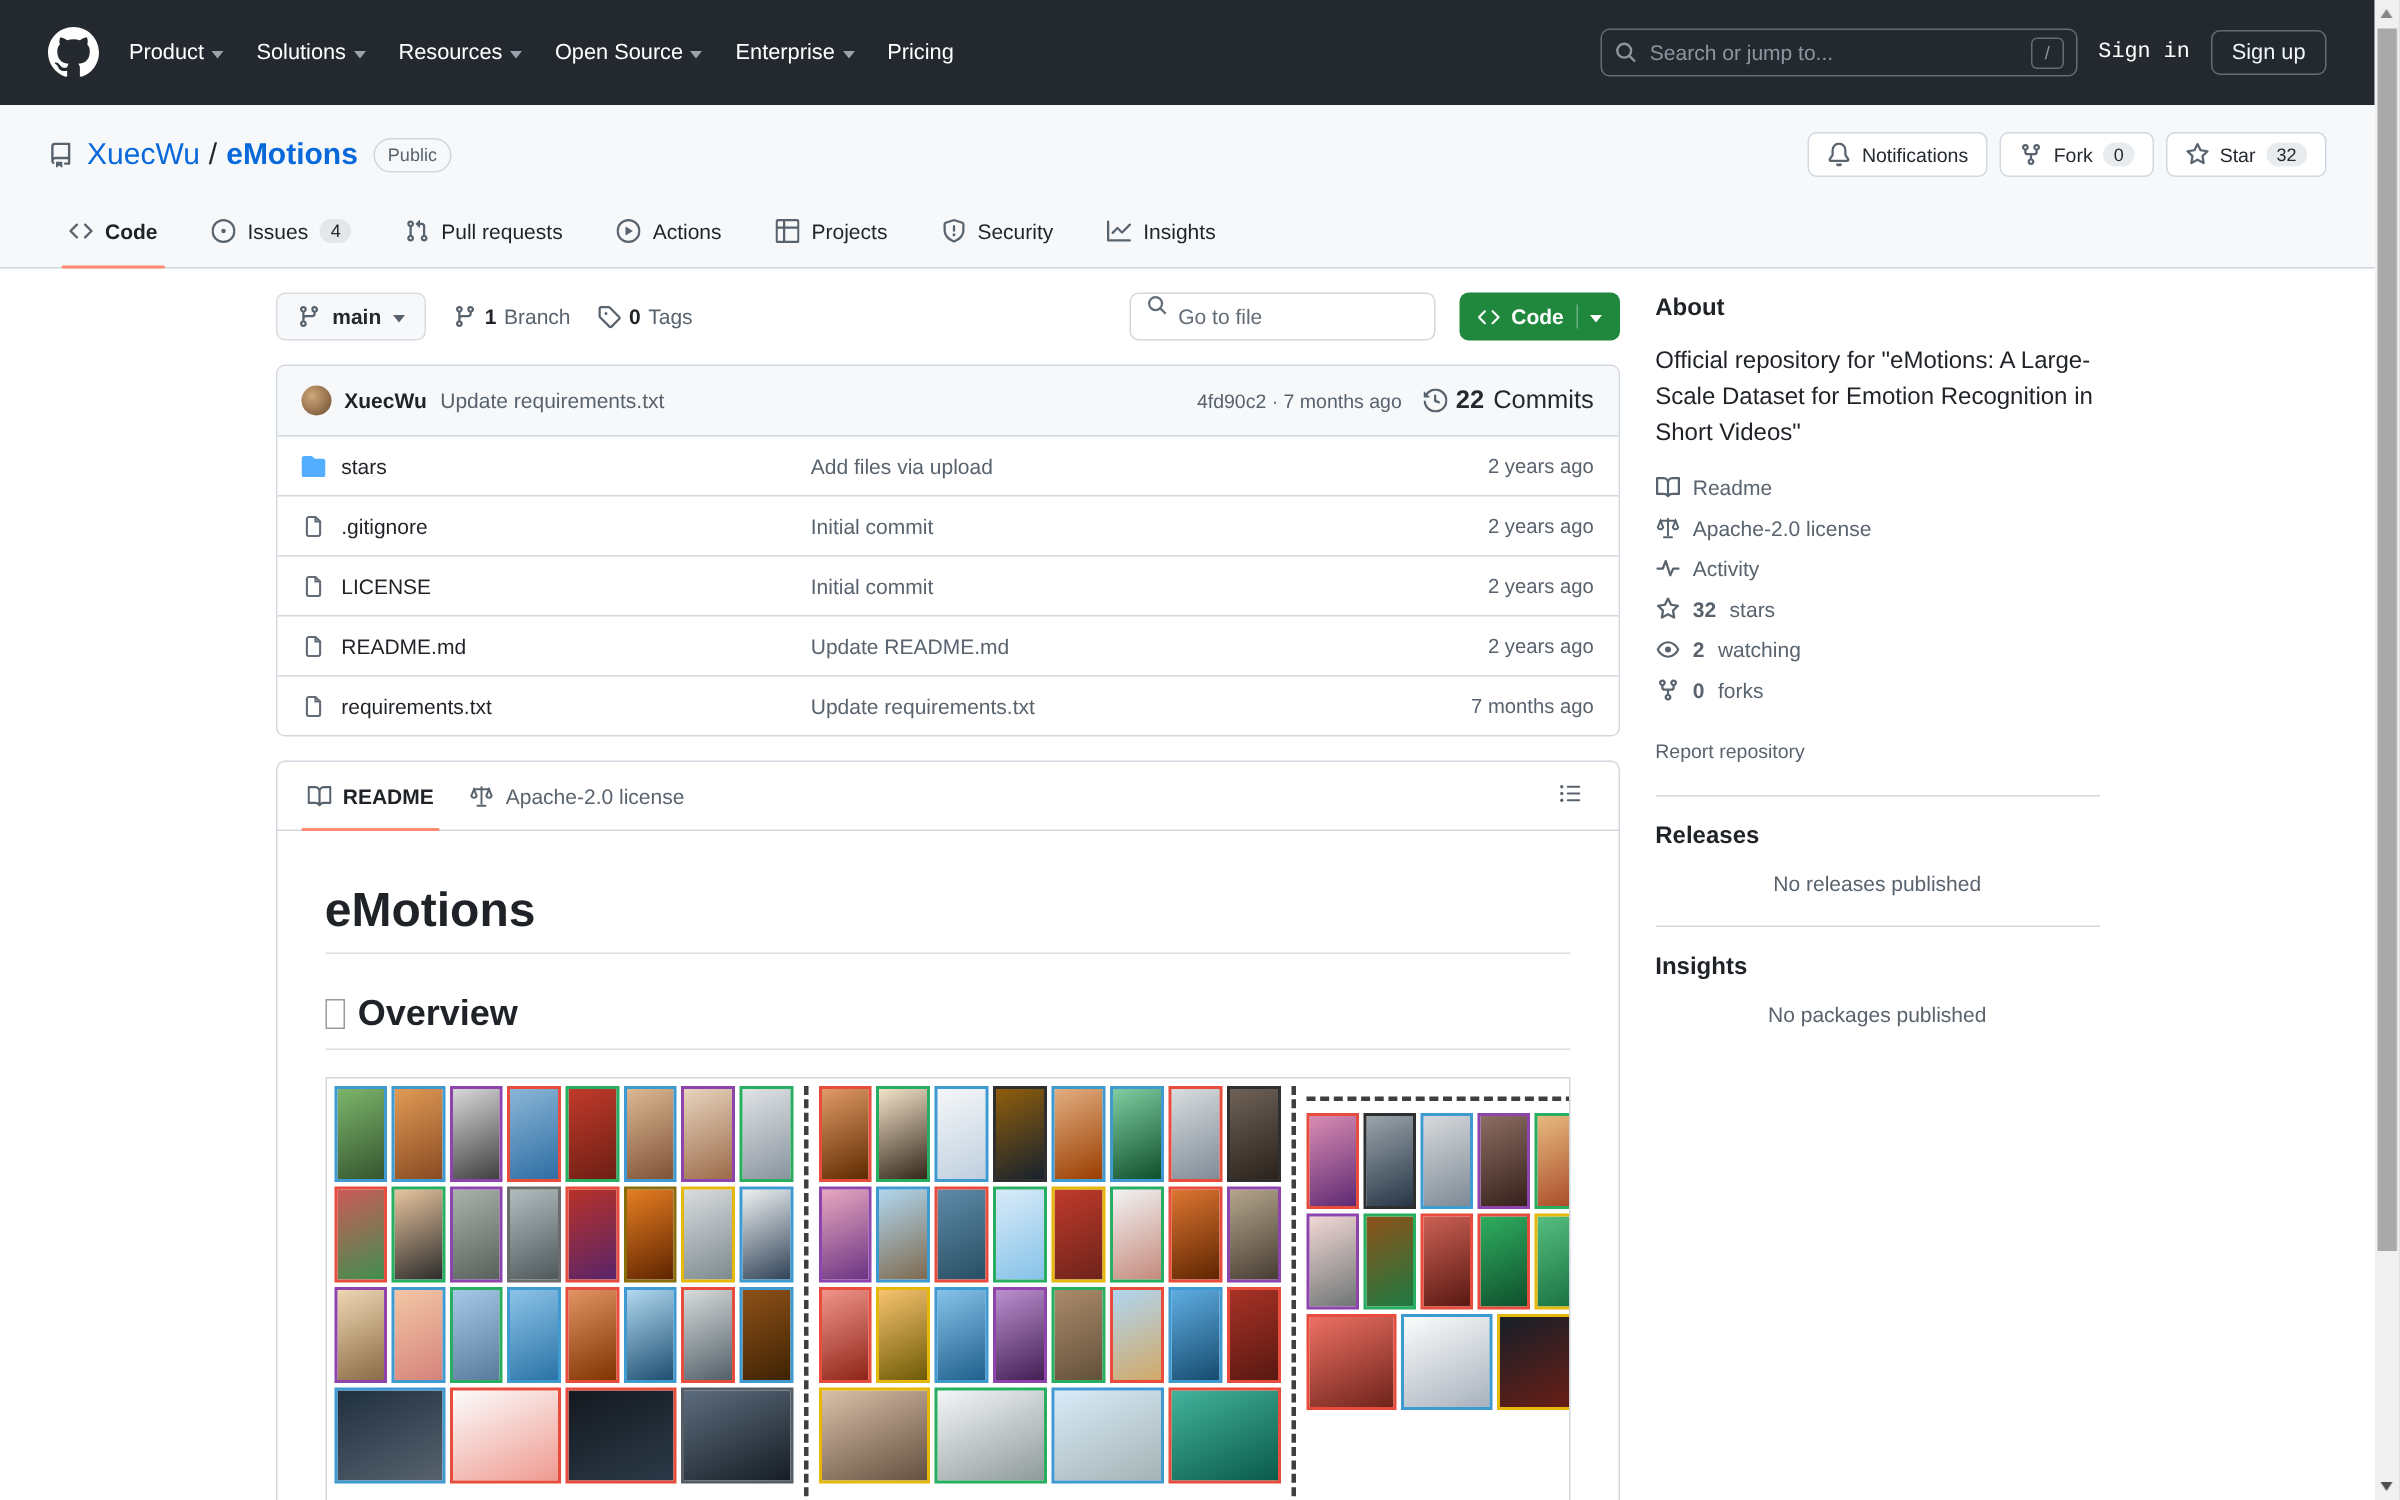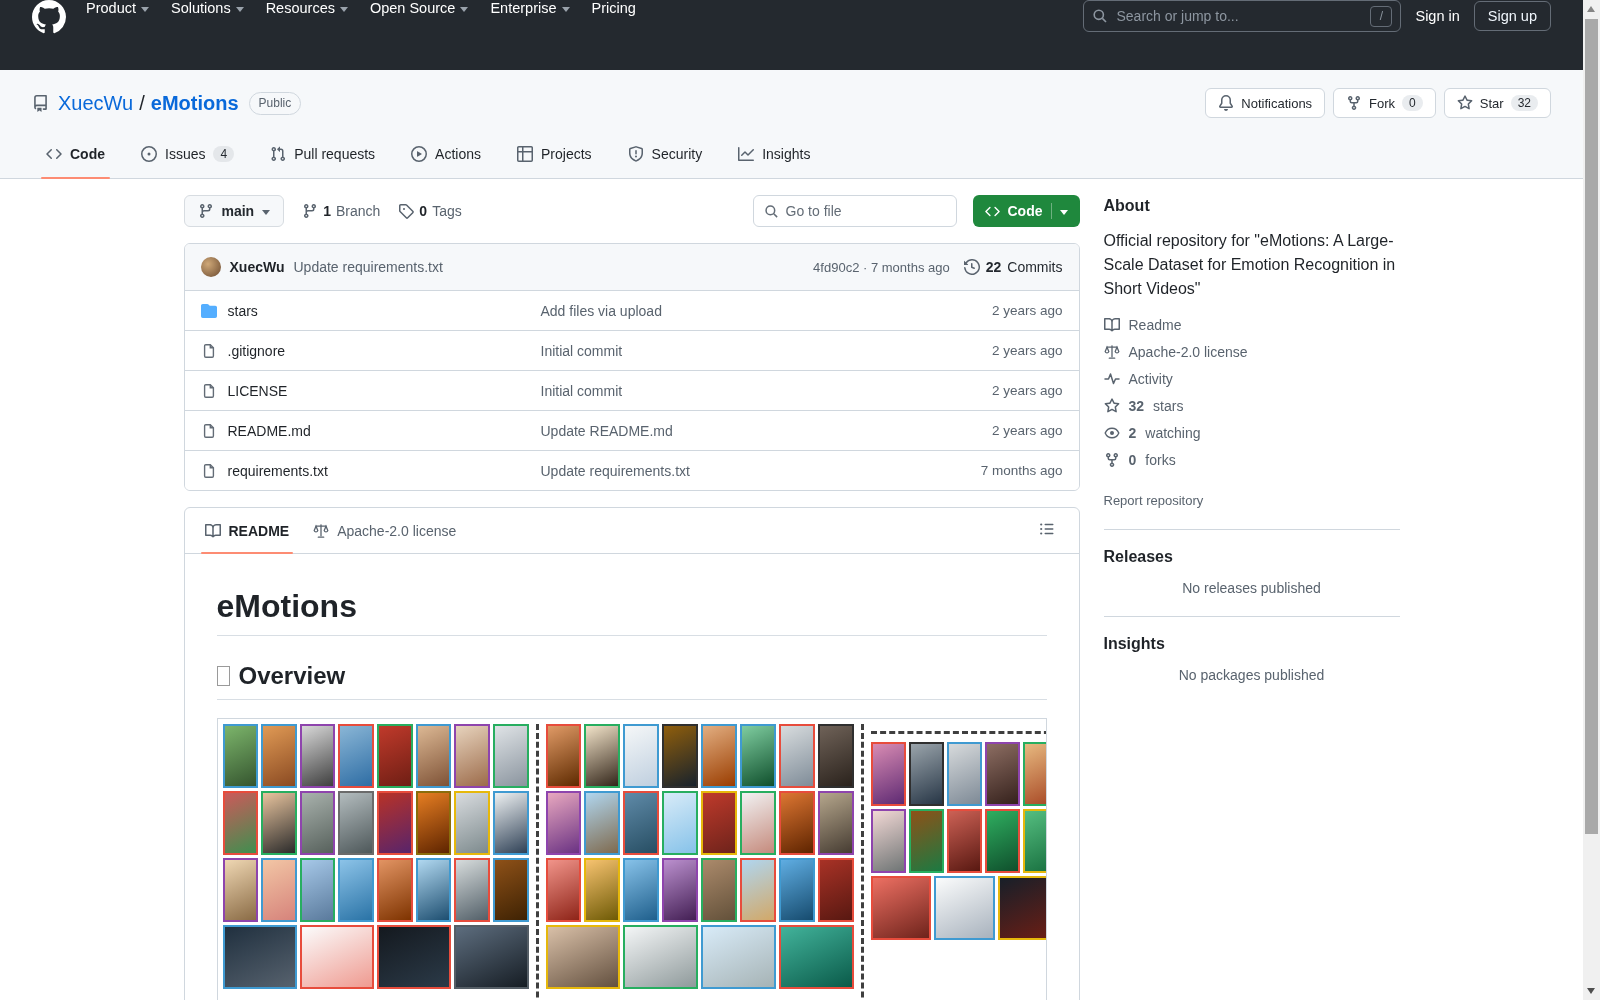--- a/index.html
+++ b/index.html
@@ -2,31 +2,31 @@
 <html><head>
 <meta charset="utf-8">
 <style>
   * { box-sizing: border-box; margin: 0; padding: 0; }
   html,body { width:1600px; height:1000px; overflow:hidden; }
   body { font-family:"Liberation Sans", sans-serif; background:#ffffff; color:#1f2328; position:relative; }
   .page { width:1583px; }
   a { text-decoration:none; color:inherit; }
 
   
-  .gh-header { background:#24292f; height:70px; display:flex; align-items:flex-start; padding:0 32px; gap:18px; }
+  .gh-header { background:#24292f; height:70px; display:flex; align-items:center; padding:0 32px; gap:18px; }
   .gh-logo { width:34px; height:34px; fill:#ffffff; flex:none; margin-right:2px; }
   .nav-item { color:#ffffff; font-size:14.5px; display:flex; align-items:center; gap:5px; cursor:pointer; }
   .caret { width:0; height:0; border-left:4px solid transparent; border-right:4px solid transparent; border-top:5px solid #9aa2ab; margin-top:2px; }
   .hdr-right { margin-left:auto; display:flex; align-items:center; gap:14px; }
   .hdr-search { width:318px; height:32px; border:1px solid #646c76; border-radius:6px; display:flex; align-items:center; padding:0 8px; gap:8px; background:transparent; }
   .hdr-search svg { flex:none; }
   .hdr-search input { background:transparent; border:none; outline:none; color:#e6edf3; font-size:14px; flex:1; font-family:"Liberation Sans",sans-serif; }
   .hdr-search input::placeholder { color:#8d96a0; }
   .slash-key { width:22px; height:21px; border:1px solid #646c76; border-radius:4px; color:#8d96a0; font-size:12px; display:flex; align-items:center; justify-content:center; }
-  .signin { color:#ffffff; font-size:14.5px; }
+  .signin { color:#ffffff; font-size:14.5px;font-family:Liberation Mono, monospace; }
   .signup { color:#f0f6fc; font-size:14.5px; border:1px solid #646c76; border-radius:6px; padding:6px 13px; background:transparent; cursor:pointer; font-family:"Liberation Sans",sans-serif; }
 
   
   .repo-head { background:#f6f8fa; border-bottom:1px solid #d0d7de; padding:18px 32px 0; }
   .repo-title-row { display:flex; align-items:center; }
   .repo-icon { fill:#59636e; flex:none; margin-right:9px; }
   .repo-owner { color:#0969da; font-size:20px; }
   .repo-sep { color:#1f2328; font-size:20px; margin:0 6px; }
   .repo-name { color:#0969da; font-size:20px; font-weight:bold; }
   .vis-badge { margin-left:10px; font-size:12px; color:#59636e; border:1px solid #d0d7de; border-radius:2em; padding:2px 9px; line-height:17px; }
@@ -46,37 +46,37 @@
   .col-main { flex:1; min-width:0; }
   .col-side { width:296px; flex:none; padding-top:2px; }
 
   
   .toolbar { display:flex; align-items:center; margin-bottom:16px; }
   .branch-btn { display:flex; align-items:center; gap:8px; background:#f6f8fa; border:1px solid #d7dce1; border-radius:6px; height:32px; padding:0 13px; font-size:14px; font-weight:bold; color:#24292f; cursor:pointer; font-family:"Liberation Sans",sans-serif; }
   .branch-btn svg, .stat svg { fill:#59636e; }
   .stat { display:flex; align-items:center; gap:5px; margin-left:18px; font-size:14px; color:#59636e; cursor:pointer; }
   .stat b { color:#1f2328; }
   .toolbar-right { margin-left:auto; display:flex; align-items:center; gap:16px; }
-  .goto { width:204px; height:32px; border:1px solid #d0d7de; border-radius:6px; display:flex; align-items:center; gap:7px; padding:0 10px; background:#ffffff; }
+  .goto { width:204px; height:32px; border:1px solid #d0d7de; border-radius:6px; display:flex; gap:7px; padding:0 10px; background:#ffffff; }
   .goto input { border:none; outline:none; font-size:14px; flex:1; width:100%; color:#1f2328; font-family:"Liberation Sans",sans-serif; }
   .goto input::placeholder { color:#636c76; }
   .code-btn { display:flex; align-items:center; gap:8px; background:#1f883d; border:none; border-radius:6px; height:32px; padding:0 12px; color:#ffffff; font-size:14px; font-weight:bold; cursor:pointer; font-family:"Liberation Sans",sans-serif; }
   .code-btn svg { fill:#ffffff; }
   .code-btn .divider { width:1px; height:16px; background:rgba(255,255,255,0.35); }
   .code-btn .caret { border-top-color:#ffffff; }
 
   
   .file-box { border:1px solid #d0d7de; border-radius:6px; overflow:hidden; }
   .commit-bar { background:#f6f8fa; height:46px; display:flex; align-items:center; padding:0 16px; gap:9px; font-size:14px; }
   .avatar { width:20px; height:20px; border-radius:50%; background:radial-gradient(circle at 35% 35%, #cfa878, #6b4a2f); flex:none; cursor:pointer; }
   .commit-author { font-weight:bold; color:#1f2328; cursor:pointer; }
   .commit-msg { color:#59636e; cursor:pointer; }
   .commit-right { margin-left:auto; display:flex; align-items:center; gap:14px; }
   .commit-meta { color:#59636e; font-size:13px; cursor:pointer; }
-  .commits-count { display:flex; align-items:center; gap:6px; color:#24292f; font-size:14px; cursor:pointer; }
+  .commits-count { display:flex; align-items:center; gap:6px; color:#24292f; font-size:17px; cursor:pointer; }
   .commits-count svg { fill:#59636e; }
   .commits-count b { font-weight:bold; }
   .frow { display:grid; grid-template-columns:340px 1fr 160px; align-items:center; padding:0 16px; height:40px; border-top:1px solid #d0d7de; font-size:14px; background:#ffffff; }
   .fname { display:flex; align-items:center; gap:11px; color:#1f2328; cursor:pointer; }
   .fname svg { flex:none; }
   .fmsg { color:#59636e; cursor:pointer; }
   .fage { color:#59636e; text-align:right; font-size:13.5px; }
 
   
   .readme-box { margin-top:16px; border:1px solid #d0d7de; border-radius:6px; }

